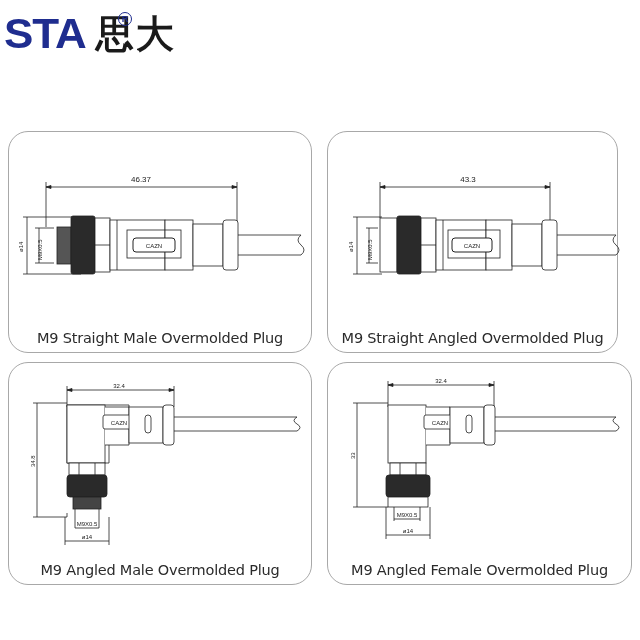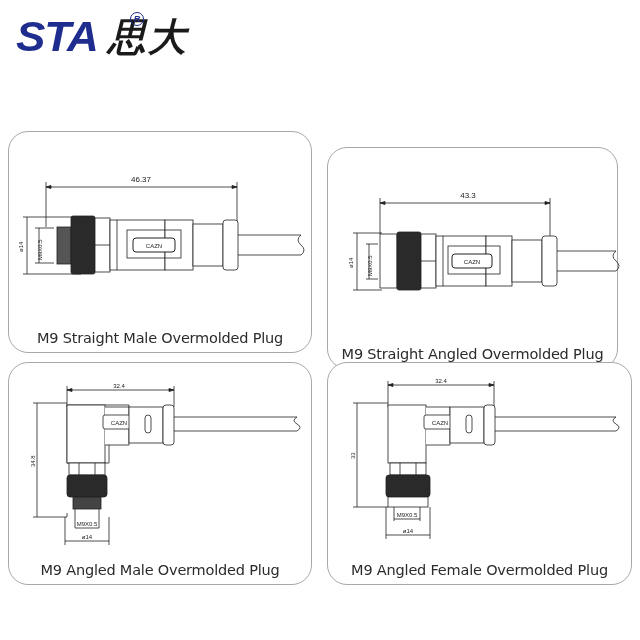--- a/index.html
+++ b/index.html
@@ -1,18 +1,18 @@
 <!DOCTYPE html>
 <html><head>
 <meta charset="utf-8">
 <style>
   html, body { margin: 0; padding: 0; background: #ffffff; }
   body { width: 640px; height: 640px; position: relative; overflow: hidden;
          font-family: "DejaVu Sans", sans-serif; }
-  .logo { position: absolute; left: 16px; top: 14px; height: 46px; display: flex; align-items: center; font-style: italic; }
+  .logo { position: absolute; left: 4px; top: 14px; height: 46px; display: flex; align-items: flex-start; }
   .logo-sta { font-family: "Liberation Sans", sans-serif; font-weight: 700; font-size: 44px;
               color: #1f2d8f; letter-spacing: -1px; line-height: 40px; transform: scaleY(0.95); }
   .logo-reg { position: absolute; left: 114px; top: -2px; width: 12px; height: 12px; border: 1.6px solid #1f2d8f;
               border-radius: 50%; font-size: 9px; font-weight: 700; color: #1f2d8f; text-align: center; line-height: 12px;
               font-family: "Liberation Sans", sans-serif; }
   .logo-cn { margin-left: 10px; font-family: "DejaVu Sans", sans-serif; font-weight: 700; font-size: 38px;
              color: #1a1a1a; line-height: 40px; letter-spacing: 2px; }
   .card { position: absolute; border: 1.4px solid #a8a8a8; border-radius: 20px; background: #fff; box-sizing: border-box; }
   .card svg { position: absolute; left: 0; top: 0; }
   .caption { position: absolute; left: 0; right: 0; bottom: 6px; text-align: center;
@@ -66,21 +66,21 @@
       <path d="M292,103 q-6,5 0,10 q6,5 0,10"></path>
     </g>
     <text class="dim" x="132" y="50" text-anchor="middle">46.37</text>
     <text class="dim-s" x="0" y="0" transform="translate(14,120) rotate(-90)">ø14</text>
     <text class="dim-s" x="0" y="0" transform="translate(33,128) rotate(-90)">M9X0.5</text>
     <text class="dim-s" x="145" y="115.5" text-anchor="middle">CAZN</text>
   </svg>
   <div class="caption">M9 Straight Male Overmolded Plug</div>
 </div>
 
-<div class="card" style="left:327px; top:147px; width:291px; height:222px;">
+<div class="card" style="left:327px; top:131px; width:291px; height:222px;">
   <svg width="305" height="190" viewBox="0 0 305 190">
     <g stroke="#222" stroke-width="0.8" fill="none">
       <line x1="52" y1="55" x2="222" y2="55"></line>
       <line x1="52" y1="50" x2="52" y2="86"></line>
       <line x1="222" y1="50" x2="222" y2="90"></line>
       <polygon points="52,55 57,53.5 57,56.5" fill="#222"></polygon>
       <polygon points="222,55 217,53.5 217,56.5" fill="#222"></polygon>
       <line x1="29" y1="85" x2="29" y2="142"></line>
       <line x1="25" y1="85" x2="54" y2="85"></line>
       <line x1="25" y1="142" x2="54" y2="142"></line>

